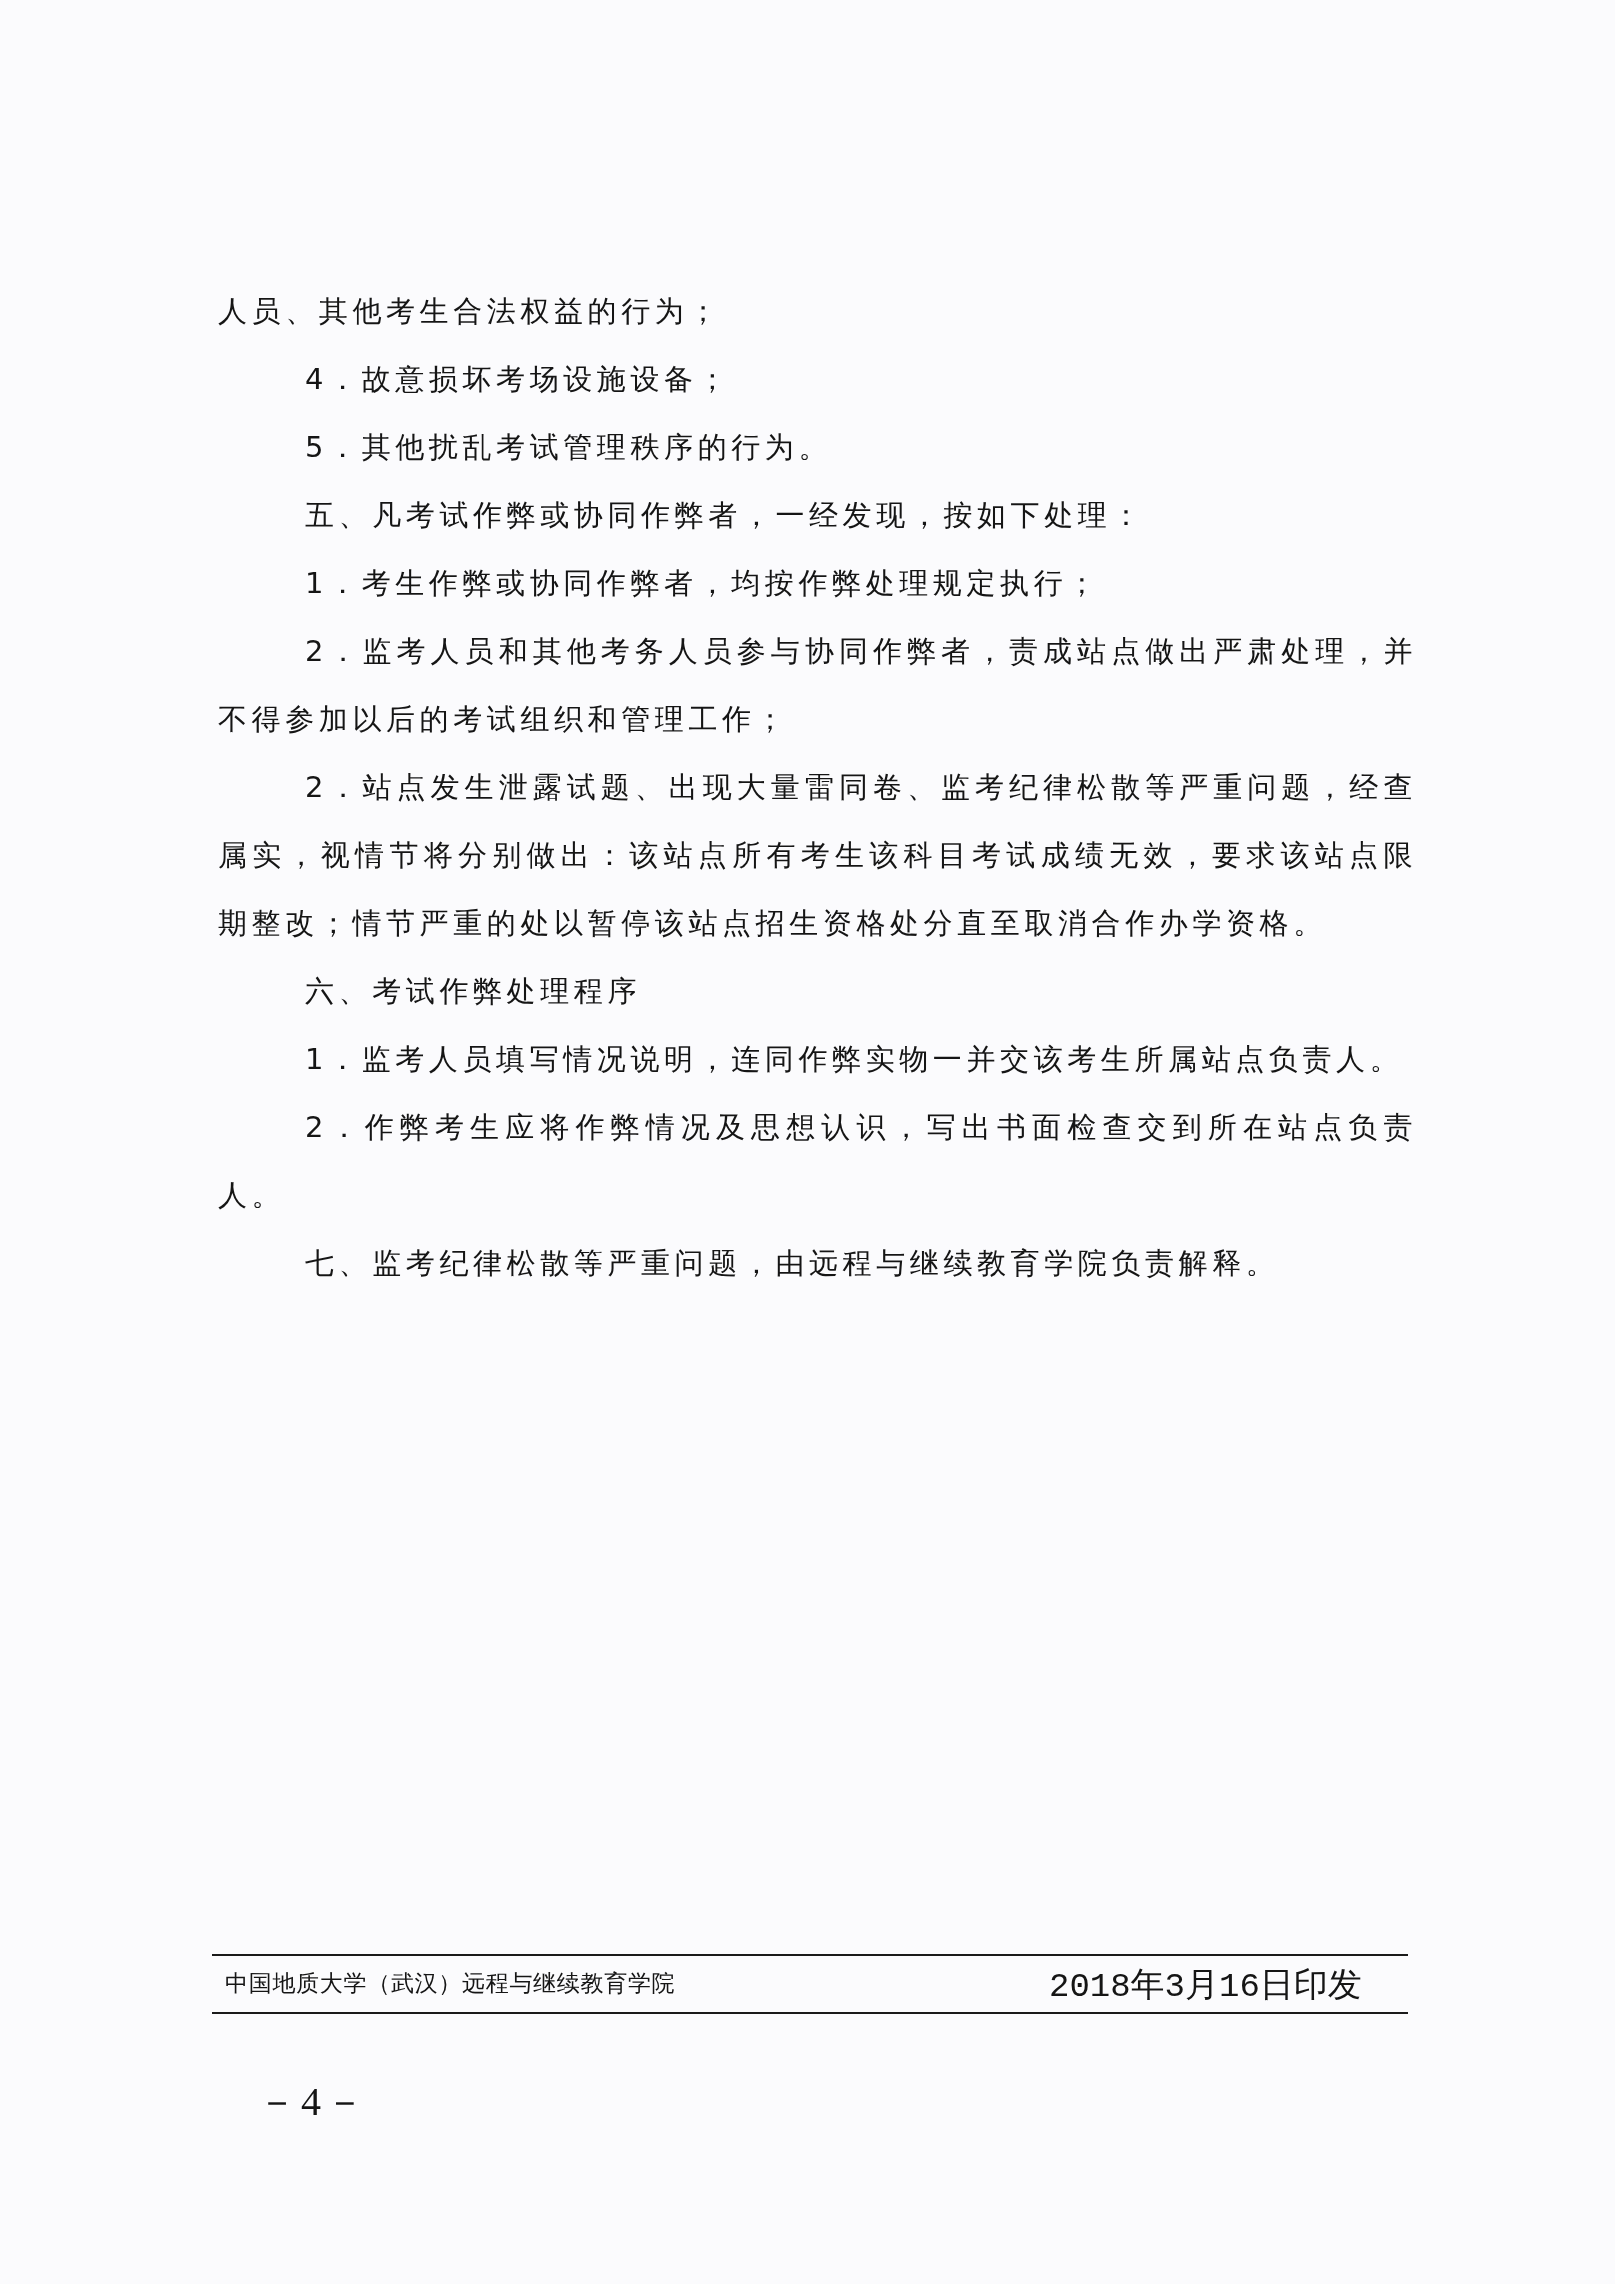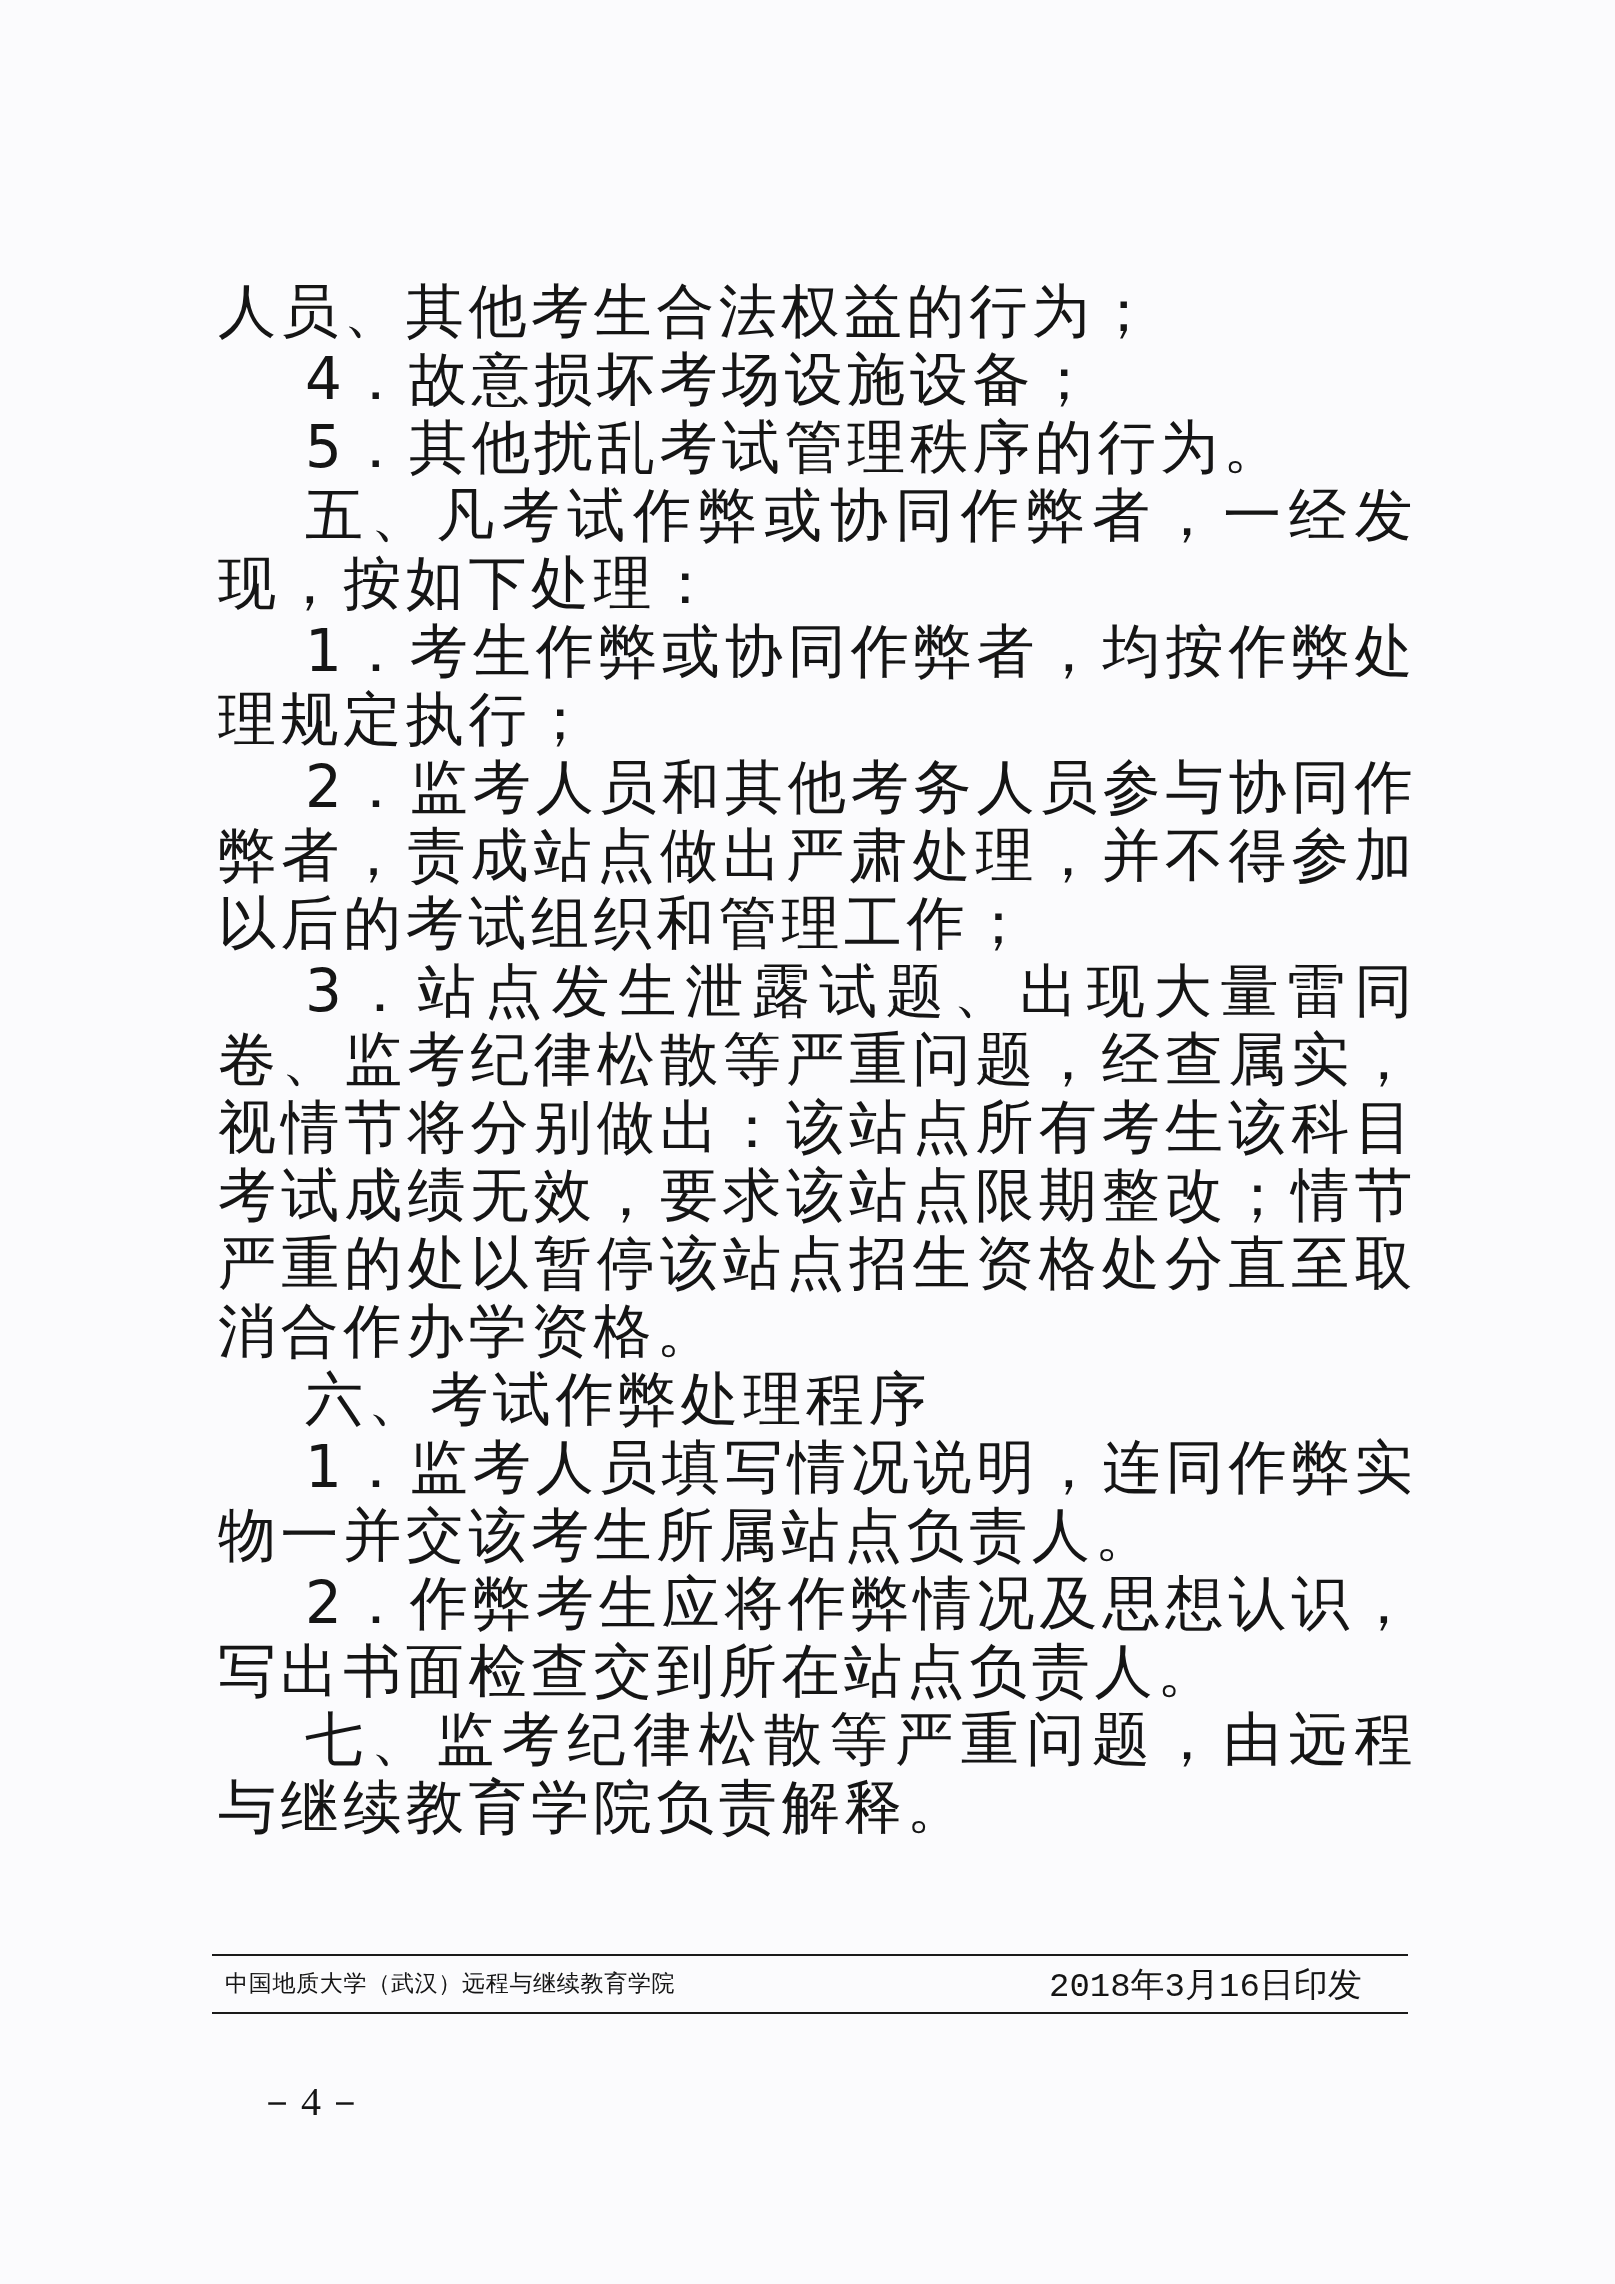--- a/index.html
+++ b/index.html
@@ -11,21 +11,21 @@
     overflow: hidden;
     font-family: "DejaVu Sans", sans-serif;
     color: #151515;
   }
   .page { position: absolute; left: 0; top: 0; width: 1616px; height: 2284px; }
   .body-text {
     position: absolute;
     left: 218px;
     top: 277px;
     width: 1199px;
-    font-size: 58px;
+    font-size: 29px;
     line-height: 68px;
     letter-spacing: 4.6px;
   }
   .para { margin: 0; text-align: justify; text-align-last: left; }
   .indent { text-indent: 87px; }
   .footer-rule {
     position: absolute;
     left: 212px;
     width: 1196px;
     height: 0;
@@ -65,21 +65,21 @@
 
 <div class="page">
 
   <div class="body-text">
     <p class="para">人员、其他考生合法权益的行为；</p>
     <p class="para indent">4．故意损坏考场设施设备；</p>
     <p class="para indent">5．其他扰乱考试管理秩序的行为。</p>
     <p class="para indent">五、凡考试作弊或协同作弊者，一经发现，按如下处理：</p>
     <p class="para indent">1．考生作弊或协同作弊者，均按作弊处理规定执行；</p>
     <p class="para indent">2．监考人员和其他考务人员参与协同作弊者，责成站点做出严肃处理，并不得参加以后的考试组织和管理工作；</p>
-    <p class="para indent">3．站点发生泄露试题、出现大量雷同卷、监考纪律松散等严重问题，经查属实，视情节将分别做出：该站点所有考生该科目考试成绩无效，要求该站点限期整改；情节严重的处以暂停该站点招生资格处分直至取消合作办学资格。</p>
+    <p class="para indent">2．站点发生泄露试题、出现大量雷同卷、监考纪律松散等严重问题，经查属实，视情节将分别做出：该站点所有考生该科目考试成绩无效，要求该站点限期整改；情节严重的处以暂停该站点招生资格处分直至取消合作办学资格。</p>
     <p class="para indent">六、考试作弊处理程序</p>
     <p class="para indent">1．监考人员填写情况说明，连同作弊实物一并交该考生所属站点负责人。</p>
     <p class="para indent">2．作弊考生应将作弊情况及思想认识，写出书面检查交到所在站点负责人。</p>
     <p class="para indent">七、监考纪律松散等严重问题，由远程与继续教育学院负责解释。</p>
   </div>
 
   <div class="footer-rule top"></div>
   <div class="footer-org">中国地质大学（武汉）远程与继续教育学院</div>
   <div class="footer-date">2018年3月16日印发</div>
   <div class="footer-rule bottom"></div>

